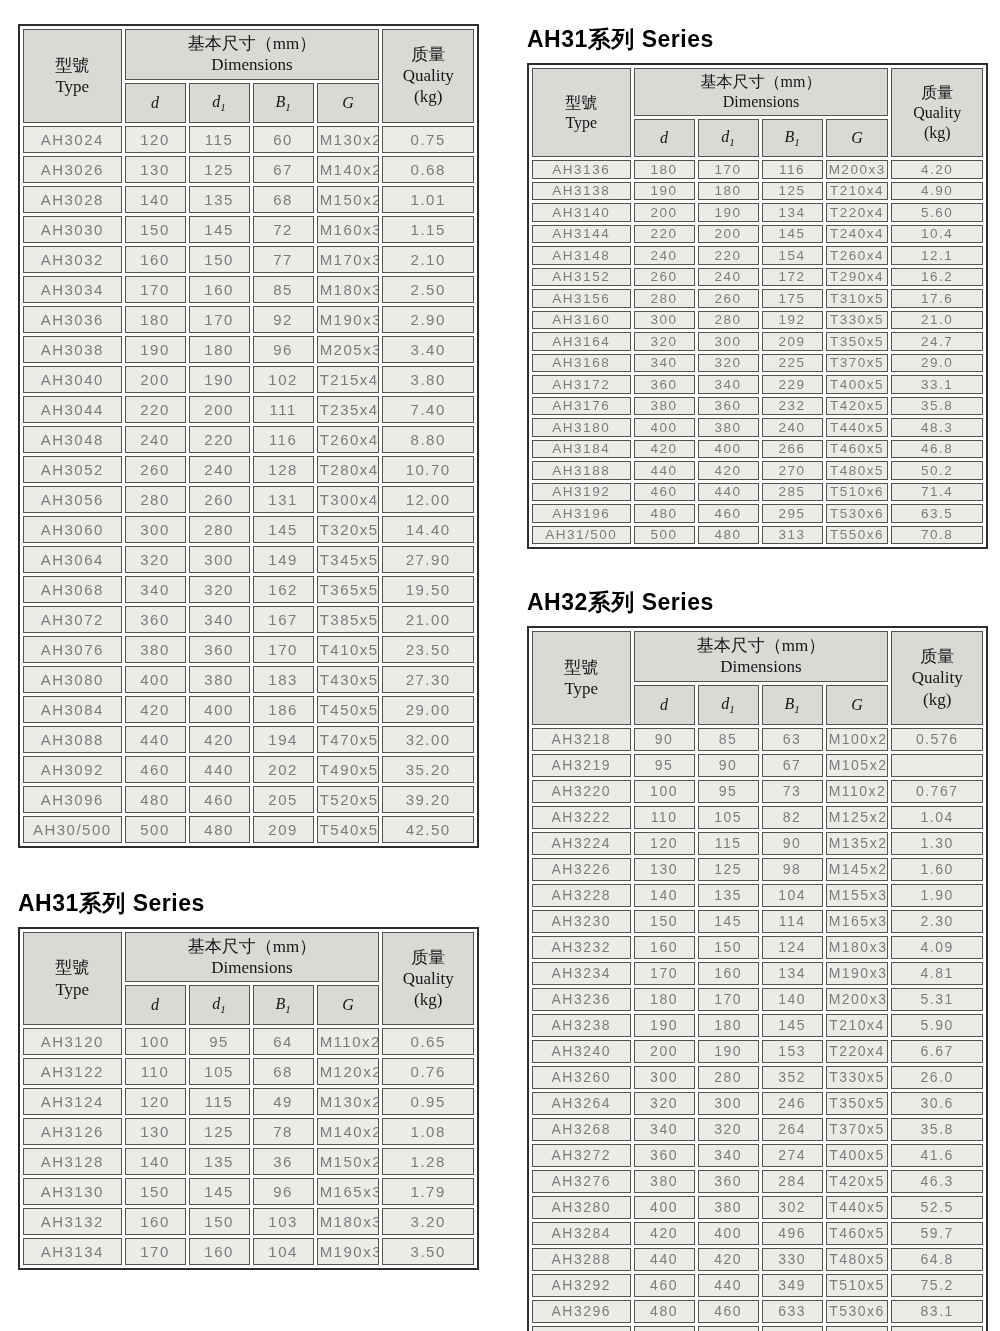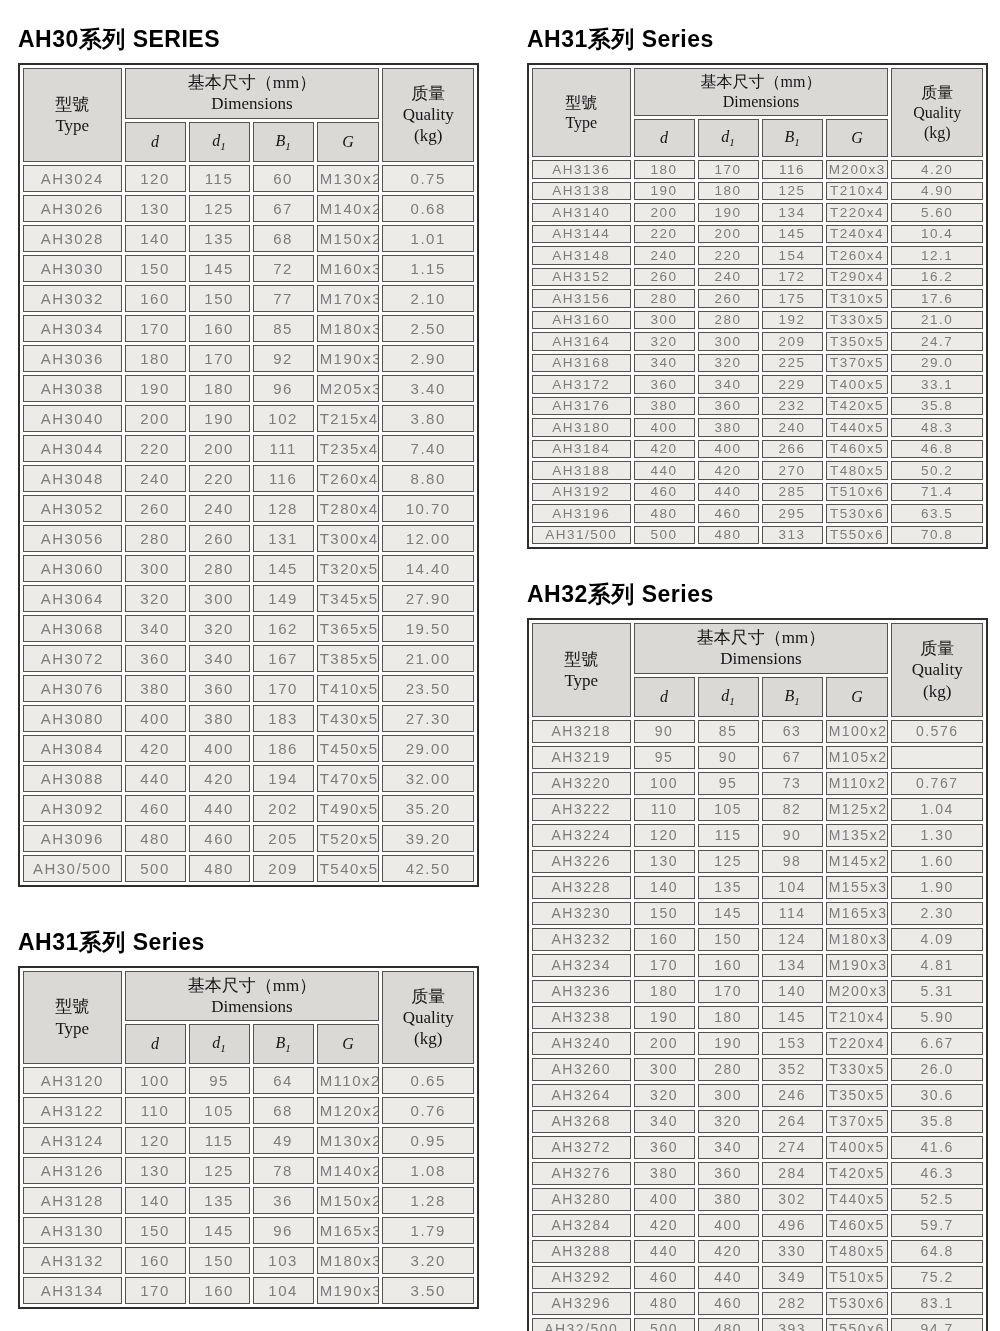--- a/index.html
+++ b/index.html
@@ -10,21 +10,21 @@
   }
   .page { display:flex; gap:48px; padding:24px 12px 0 18px; }
   .col { width:461px; flex:none; }
 
   .tbl-title {
     font-size:23px; font-weight:bold; color:#000;
     margin:0 0 8px 0; letter-spacing:0.5px;
     font-family:"Liberation Sans", sans-serif;
   }
   .mt-left  { margin-top:40px; }
-  .mt-right { margin-top:30px; }
+  .mt-right { margin-top:38px; }
 
   .tbl-frame { border:2px solid #2d2d2b; background:#ffffff; }
 
   table.spec-table {
     width:100%; border-collapse:separate; border-spacing:3px;
     table-layout:fixed;
   }
   .spec-table th, .spec-table td {
     border:1px solid #55534d; text-align:center; vertical-align:middle;
     overflow:hidden;
@@ -50,21 +50,20 @@
   .t2 .th-dims, .t2 .th-type, .t2 .th-quality { font-size:16px; }
   .t2 .th-sub { padding:8px 0; }
 </style>
 </head>
 <body>
 
 <div class="page">
 
   <div class="col">
 
-    <h2 class="tbl-title">AH30系列 SERIES</h2>
     <div class="tbl-frame">
       <table class="spec-table t0">
         <colgroup>
           <col style="width:22.6%">
             <col style="width:14%">
             <col style="width:14%">
           <col style="width:14%">
             <col style="width:14.4%">
             <col style="width:21%">
         </colgroup>
@@ -786,21 +785,21 @@
               <td>460</td>
               <td>440</td>
               <td>349</td>
               <td>T510x5</td>
               <td>75.2</td>
             </tr>
             <tr>
               <td>AH3296</td>
               <td>480</td>
               <td>460</td>
-              <td>282</td>
+              <td>633</td>
               <td>T530x6</td>
               <td>83.1</td>
             </tr>
             <tr>
               <td>AH32/500</td>
               <td>500</td>
               <td>480</td>
               <td>393</td>
               <td>T550x6</td>
               <td>94.7</td>

